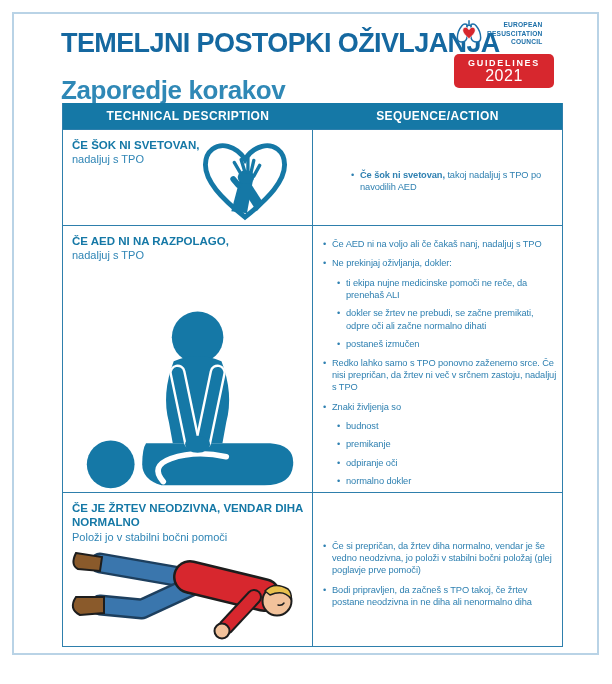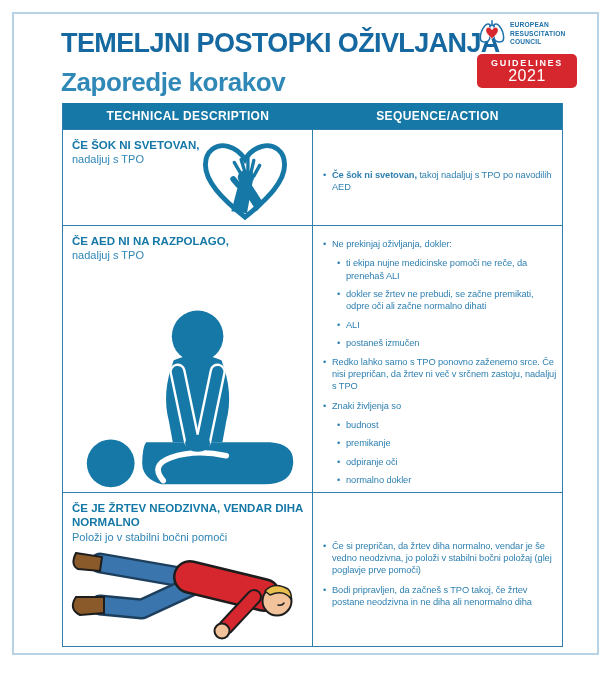--- a/index.html
+++ b/index.html
@@ -4,39 +4,39 @@
 <style>
   html,body{margin:0;padding:0;background:#fff;}
   .page{position:relative;width:612px;height:668px;background:#ffffff;
         font-family:"Liberation Sans",sans-serif;overflow:hidden;}
   .frame{position:absolute;left:12px;top:12px;right:13px;bottom:13px;
          border:2px solid #b9d3e6;pointer-events:none;}
 
   
   .hdr{position:absolute;left:61px;top:29px;}
   .title{font-size:27px;font-weight:bold;color:#1568a0;letter-spacing:-0.6px;line-height:1.05;}
-  .subtitle{font-size:26px;font-weight:bold;color:#2f88b6;letter-spacing:-0.4px;margin-top:10px;}
+  .subtitle{font-size:26px;font-weight:bold;color:#2f88b6;letter-spacing:-0.4px;margin-top:18px;}
 
   
-  .logo{position:absolute;left:477px;top:17px;width:101px;}
+  .logo{position:absolute;left:454px;top:17px;width:101px;text-align:right;}
   .logo-top{display:flex;align-items:center;gap:3px;}
   .logo-org{font-size:6.6px;font-weight:bold;color:#1c6fa8;line-height:1.3;letter-spacing:0.2px;}
   .banner{margin-top:3px;background:#d7272e;border-radius:5px;height:34px;width:100px;
           display:flex;flex-direction:column;align-items:center;justify-content:center;color:#fff;}
   .banner-label{font-size:9px;font-weight:bold;letter-spacing:1.7px;}
   .banner-year{font-size:16px;line-height:0.95;font-weight:normal;letter-spacing:0.5px;}
 
   
   .table{position:absolute;left:62px;top:103px;width:499px;border:1px solid #2e7fac;border-top:none;}
   .thead{display:grid;grid-template-columns:250px 1fr;background:#1578a6;height:26px;}
   .th{display:flex;align-items:center;justify-content:center;color:#fff;
       font-size:12px;font-weight:bold;letter-spacing:0.4px;}
   .row{display:grid;grid-template-columns:250px 1fr;border-top:1px solid #2e7fac;}
   .row:first-of-type{border-top:none;}
-  .r1{height:95px;} .r2{height:266px;} .r3{height:153px;}
+  .r1{height:95px;gap:28px;} .r2{height:266px;} .r3{height:153px;}
   .cell-l{position:relative;padding:8px 8px 0 9px;border-right:1px solid #2e7fac;}
   .cell-r{position:relative;padding:12px 5px 8px 10px;color:#2f80b1;}
   .action-title{font-size:11.5px;font-weight:bold;color:#1578a6;line-height:1.25;}
   .action-sub{font-size:11px;color:#2f85b5;line-height:1.3;}
 
   .b{position:relative;padding-left:9px;font-size:9.3px;line-height:1.33;
      margin-bottom:7px;letter-spacing:-0.1px;}
   .b::before{content:"•";position:absolute;left:0;top:0;}
   .sub{margin-left:14px;margin-bottom:6px;}
   .bold{font-weight:bold;}
@@ -131,24 +131,24 @@
             </g>
             <g stroke="#1578a6" stroke-width="12" stroke-linecap="round">
               <path d="M99,78 L114,150"></path>
               <path d="M141,78 L126,150"></path>
             </g>
             <ellipse cx="120" cy="153" rx="13" ry="9" fill="#1578a6"></ellipse>
           </svg>
         </span>
       </div>
       <div class="cell-r">
+        <div class="b">Če AED ni na voljo ali če čakaš nanj, nadaljuj s TPO</div>
         <div class="b">Ne prekinjaj oživljanja, dokler:</div>
         <div class="b sub">ti ekipa nujne medicinske pomoči ne reče, da prenehaš ALI</div>
         <div class="b sub">dokler se žrtev ne prebudi, se začne premikati, odpre oči ali začne normalno dihati</div>
-        <div class="b sub">ALI</div>
         <div class="b sub">postaneš izmučen</div>
         <div class="b">Redko lahko samo s TPO ponovno zaženemo srce. Če nisi prepričan, da žrtev ni več v srčnem zastoju, nadaljuj s TPO</div>
         <div class="b">Znaki življenja so</div>
         <div class="b sub">budnost</div>
         <div class="b sub">premikanje</div>
         <div class="b sub">odpiranje oči</div>
         <div class="b sub">normalno dokler</div>
       </div>
     </div>
 

